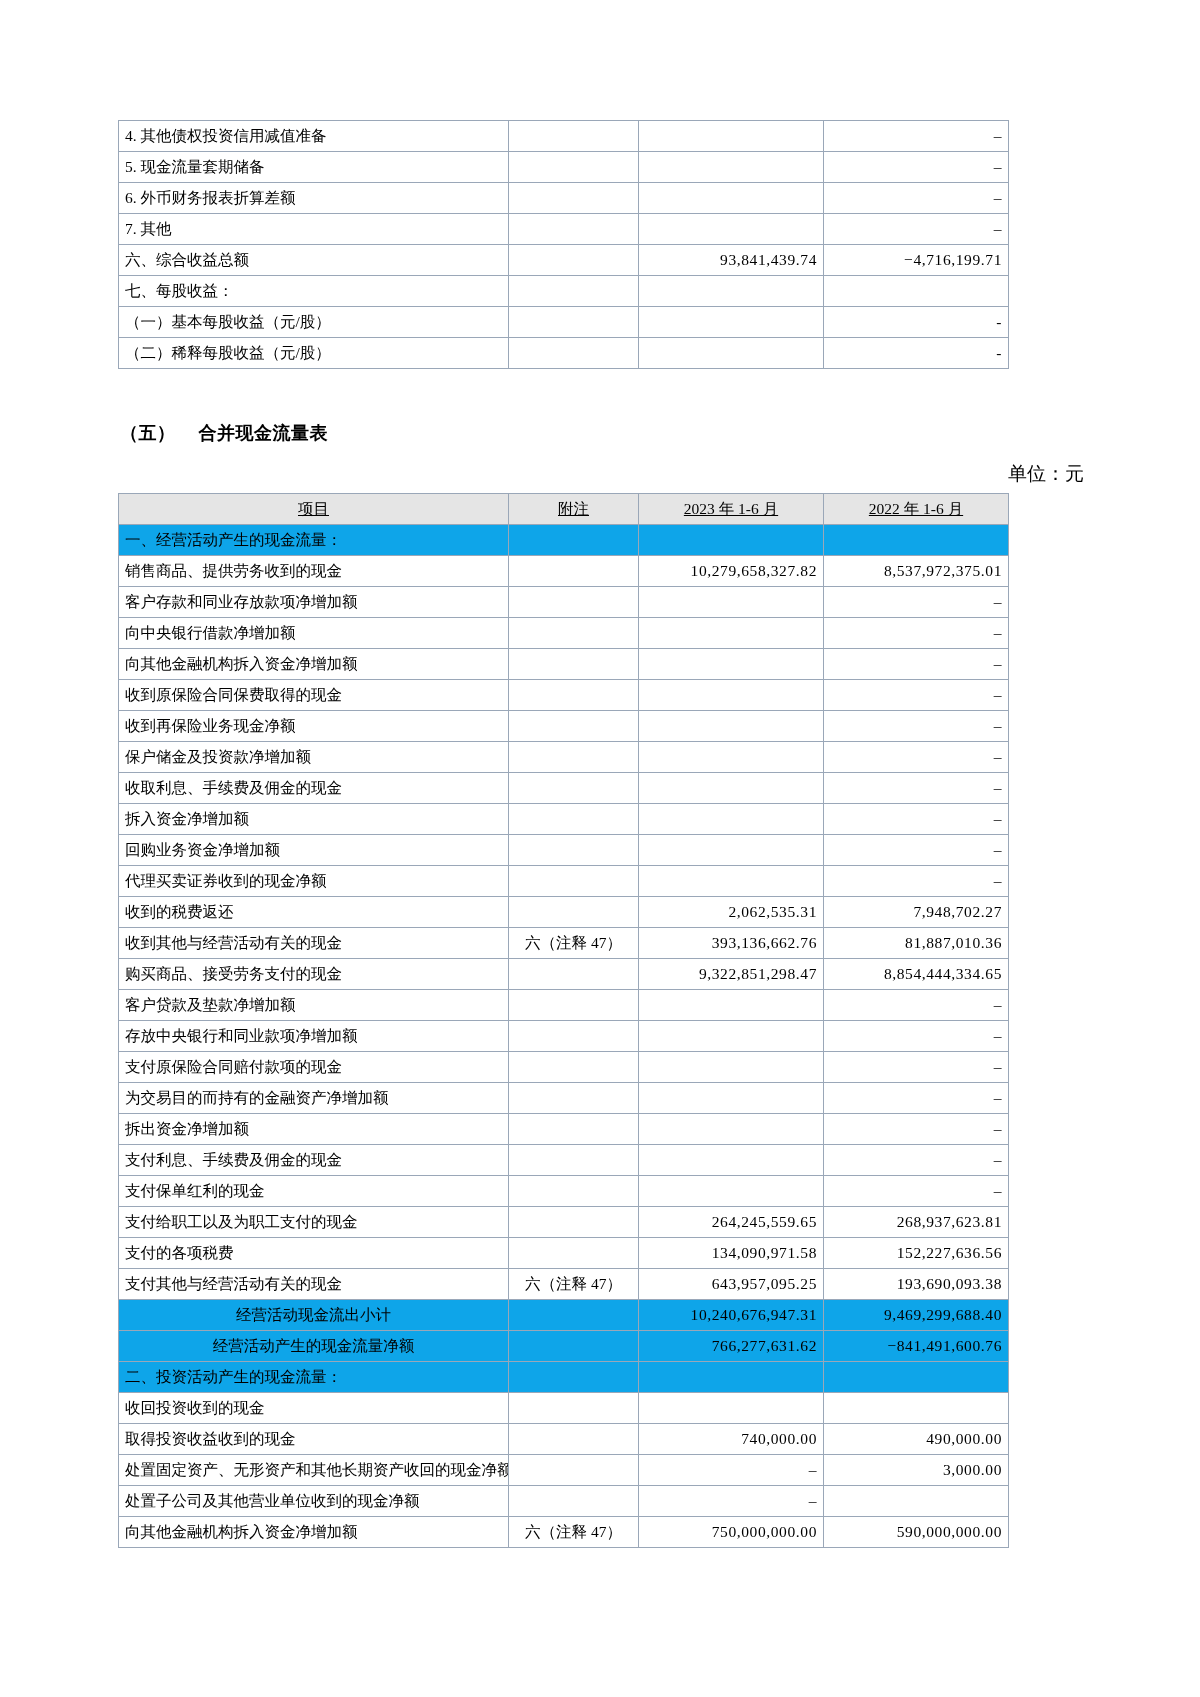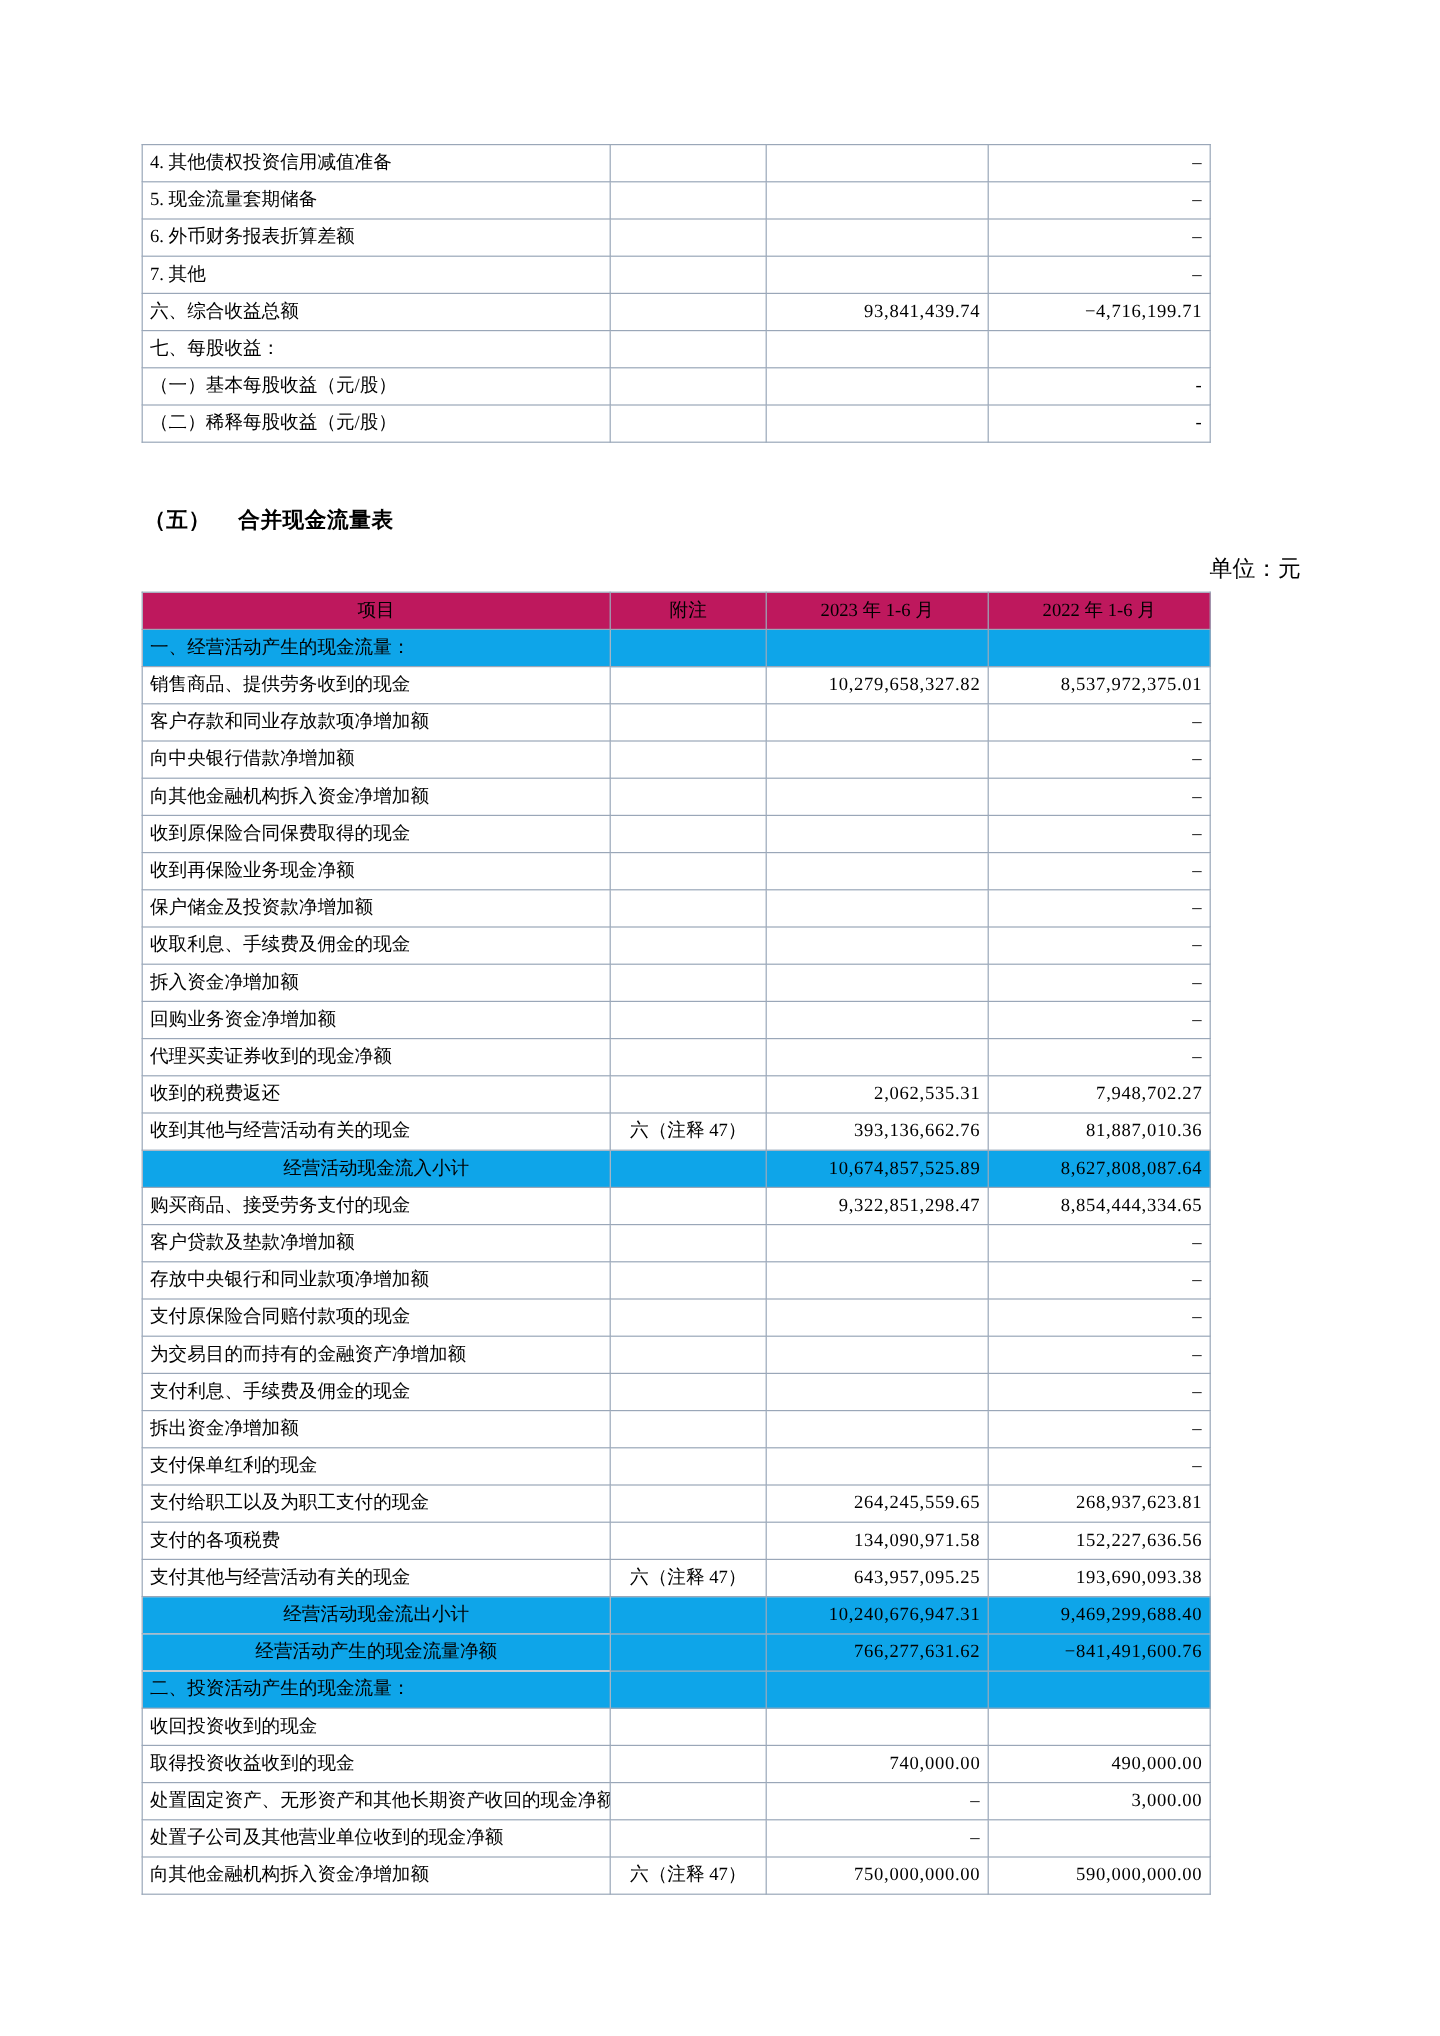--- a/index.html
+++ b/index.html
@@ -47,25 +47,26 @@
     letter-spacing: 0.6px;
     white-space: nowrap;
   }
   td.note {
     text-align: center;
     font-size: 13.5px;
     white-space: nowrap;
   }
   td.bold { font-weight: normal; }
   .hdr td {
-    background: #be185d;
+    background: #e5e5e5;
     text-align: center;
     font-weight: normal;
     font-size: 16px;
     padding: 6px 4px;
+    text-decoration: underline;
   }
   .rowshade td { background: #0ea5e9; }
   .wrap { white-space: normal; }
 
   .section-title {
     margin: 52px 0 8px 0;
     padding-left: 10px;
     font-size: 18px;
     font-weight: bold;
     letter-spacing: 0.5px;
@@ -248,26 +249,20 @@
             <td class="note"></td>
             <td class="num">2,062,535.31</td>
             <td class="num">7,948,702.27</td>
           </tr>
           <tr>
             <td class="item indent1">收到其他与经营活动有关的现金</td>
             <td class="note">六（注释 47）</td>
             <td class="num">393,136,662.76</td>
             <td class="num">81,887,010.36</td>
           </tr>
-          <tr class="rowshade">
-            <td class="item center bold">经营活动现金流入小计</td>
-            <td class="note"></td>
-            <td class="num bold">10,674,857,525.89</td>
-            <td class="num bold">8,627,808,087.64</td>
-          </tr>
           <tr>
             <td class="item indent1">购买商品、接受劳务支付的现金</td>
             <td class="note"></td>
             <td class="num">9,322,851,298.47</td>
             <td class="num">8,854,444,334.65</td>
           </tr>
           <tr>
             <td class="item indent1">客户贷款及垫款净增加额</td>
             <td class="note"></td>
             <td class="num"></td>
@@ -285,27 +280,27 @@
             <td class="num"></td>
             <td class="num">–</td>
           </tr>
           <tr>
             <td class="item indent1">为交易目的而持有的金融资产净增加额</td>
             <td class="note"></td>
             <td class="num"></td>
             <td class="num">–</td>
           </tr>
           <tr>
+            <td class="item indent1">拆出资金净增加额</td>
+            <td class="note"></td>
+            <td class="num"></td>
+            <td class="num">–</td>
+          </tr>
+          <tr>
             <td class="item indent1">支付利息、手续费及佣金的现金</td>
-            <td class="note"></td>
-            <td class="num"></td>
-            <td class="num">–</td>
-          </tr>
-          <tr>
-            <td class="item indent1">拆出资金净增加额</td>
             <td class="note"></td>
             <td class="num"></td>
             <td class="num">–</td>
           </tr>
           <tr>
             <td class="item indent1">支付保单红利的现金</td>
             <td class="note"></td>
             <td class="num"></td>
             <td class="num">–</td>
           </tr>

